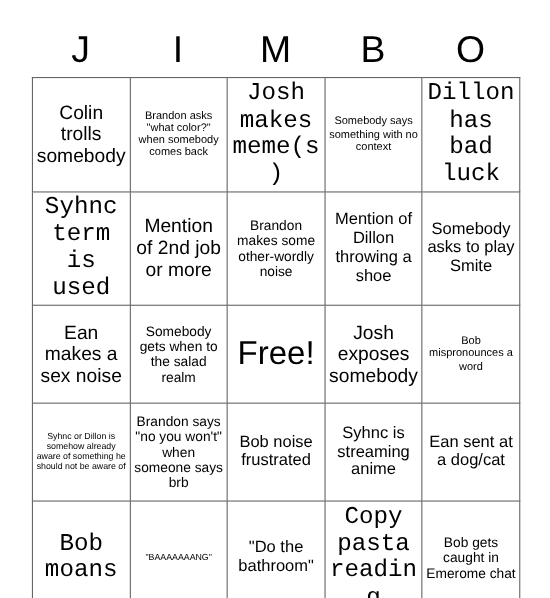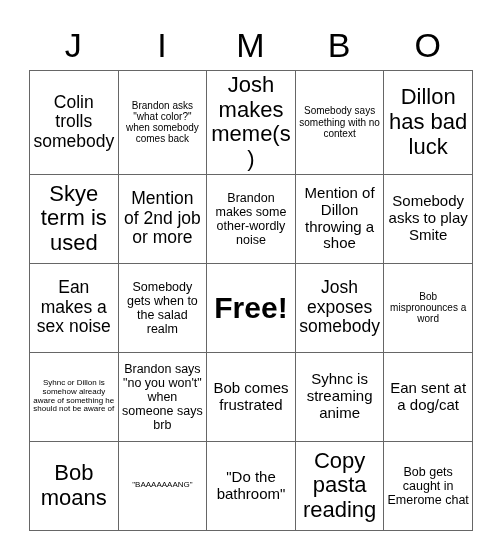--- a/index.html
+++ b/index.html
@@ -58,27 +58,27 @@
     vertical-align: middle;
     padding: 2px 3px;
     box-sizing: border-box;
     overflow: hidden;
     word-wrap: break-word;
     line-height: 1.12;
     color: #000;
   }
 
   
-  .fs-xl   { font-size: 22px; }
+  .fs-xl   { font-size: 22px; font-family: Liberation Mono, monospace; }
   .fs-lg   { font-size: 17.5px; }
   .fs-md   { font-size: 15px; margin-top: 40px; }
   .fs-sm   { font-size: 12.5px; }
   .fs-xs   { font-size: 10px; }
   .fs-xxs  { font-size: 8px; margin-top: 40px; }
-  .fs-free { font-size: 30px; font-weight: bold; }
+  .fs-free { font-size: 30px; }
 </style>
 </head>
 <body>
 
 <div id="bingo-card">
 
   <div id="bingo-header">
     <div class="header-letter">J</div>
     <div class="header-letter">I</div>
     <div class="header-letter">M</div>
@@ -89,37 +89,37 @@
   <table id="bingo-grid">
     <tbody>
       <tr>
         <td class="fs-lg">Colin trolls somebody</td>
         <td class="fs-xs">Brandon asks "what color?" when somebody comes back</td>
         <td class="fs-xl">Josh makes meme(s)</td>
         <td class="fs-xs">Somebody says something with no context</td>
         <td class="fs-xl">Dillon has bad luck</td>
       </tr>
       <tr>
-        <td class="fs-xl">Skye term is used</td>
+        <td class="fs-xl">Syhnc term is used</td>
         <td class="fs-lg">Mention of 2nd job or more</td>
         <td class="fs-sm">Brandon makes some other-wordly noise</td>
         <td class="fs-md">Mention of Dillon throwing a shoe</td>
         <td class="fs-md">Somebody asks to play Smite</td>
       </tr>
       <tr>
         <td class="fs-lg">Ean makes a sex noise</td>
         <td class="fs-sm">Somebody gets when to the salad realm</td>
         <td class="fs-free">Free!</td>
         <td class="fs-lg">Josh exposes somebody</td>
         <td class="fs-xs">Bob mispronounces a word</td>
       </tr>
       <tr>
         <td class="fs-xxs">Syhnc or Dillon is somehow already aware of something he should not be aware of</td>
         <td class="fs-sm">Brandon says "no you won't" when someone says brb</td>
-        <td class="fs-md">Bob comes frustrated</td>
+        <td class="fs-md">Bob noise frustrated</td>
         <td class="fs-md">Syhnc is streaming anime</td>
         <td class="fs-md">Ean sent at a dog/cat</td>
       </tr>
       <tr>
         <td class="fs-xl">Bob moans</td>
         <td class="fs-xxs">"BAAAAAAANG"</td>
         <td class="fs-md">"Do the bathroom"</td>
         <td class="fs-xl">Copy pasta reading</td>
         <td class="fs-sm">Bob gets caught in Emerome chat</td>
       </tr>

